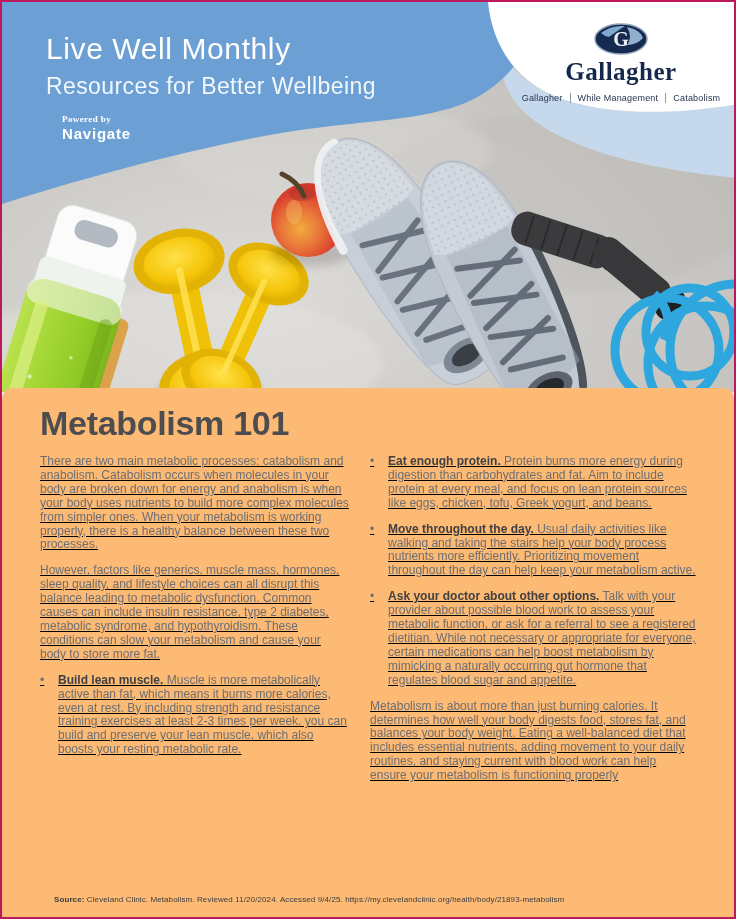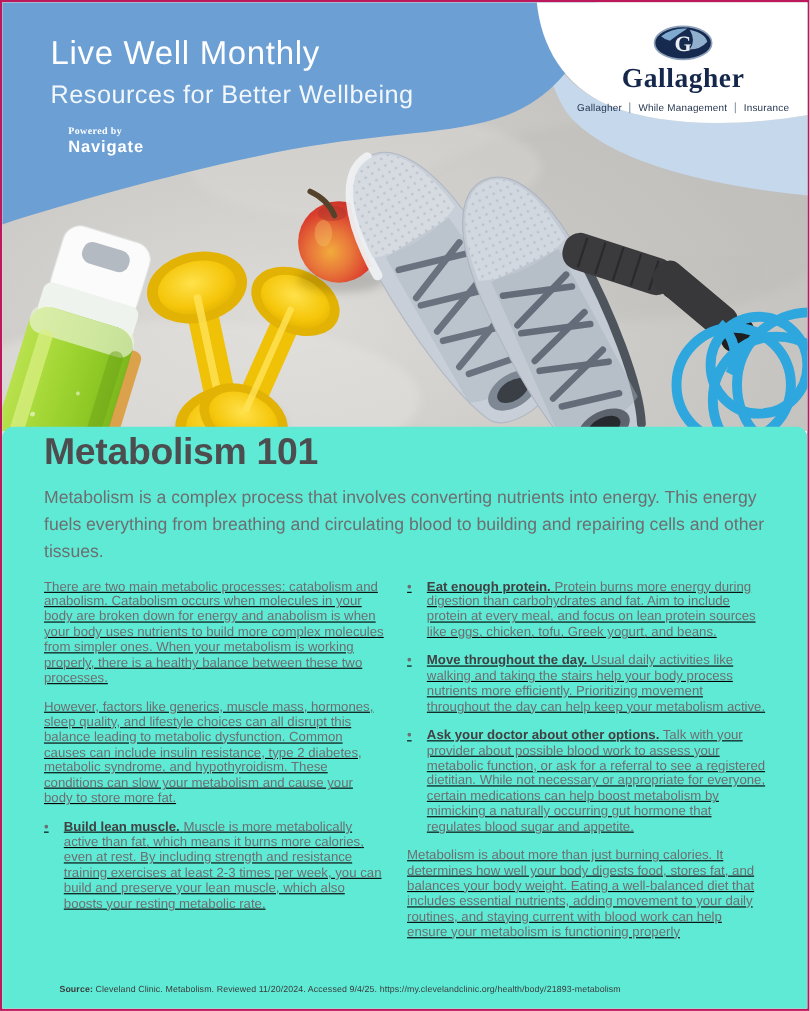--- a/index.html
+++ b/index.html
@@ -19,21 +19,21 @@
   .powered .nav { font-size:15px; font-weight:700; letter-spacing:.8px; margin-top:1px; }
   .brand { position:absolute; top:20px; left:514px; width:210px; text-align:center; color:#15284b; }
   .brand .globe { display:block; margin:0 auto; }
   .brand .name { font-family:"Liberation Serif", serif; font-size:25px; font-weight:700; letter-spacing:.5px; margin-top:2px; }
   .brand .tagline { margin-top:7px; display:flex; justify-content:center; align-items:center; }
   .brand .tag { font-size:9px; color:#25354f; padding:0 7px; letter-spacing:.2px; white-space:nowrap; }
   .brand .tag + .tag { border-left:1px solid #8c99ac; }
   
   .content {
     position:absolute; top:386px; left:0; right:0; bottom:0;
-    background:#5eead4; border-radius:10px 10px 0 0; padding:4px 38px 0 38px; box-sizing:border-box;
+    background:#fdba74; border-radius:10px 10px 0 0; padding:16px 38px 0 38px; box-sizing:border-box;
   }
   h1.article-title { margin:0 0 10px 0; font-size:34px; font-weight:700; color:#4d4d4f; letter-spacing:-.3px; }
   .intro { width:668px; font-size:16px; line-height:24.5px; color:#6d6e71; }
   .columns { display:flex; margin-top:12px;text-decoration:underline; }
   .col { font-size:12px; line-height:13.9px; color:#6d6e71; }
   .col.left  { width:312px; margin-right:20px; }
   .col.right { width:328px; }
   .col p { margin:0 0 12px 0; }
   .bullet { display:flex; margin:0 0 12px 0; }
   .bullet .dot { width:18px; flex:0 0 18px; color:#6d6e71; }
@@ -216,28 +216,27 @@
         <ellipse cx="28" cy="17" rx="26" ry="15" fill="#16294e"></ellipse>
         <path d="M8,11 Q18,3 32,4 Q24,9 16,15 Q11,14 8,11 Z" fill="#7fa9cf"></path>
         <path d="M34,5 Q48,8 50,16 Q44,23 34,23 Q40,15 34,5 Z" fill="#9dbfdc" opacity="0.9"></path>
         <ellipse cx="28" cy="17" rx="26" ry="15" fill="none" stroke="#8fa3bc" stroke-width="1.5"></ellipse>
         <text x="28" y="24" text-anchor="middle" font-family="Liberation Serif, serif" font-weight="700" font-size="20" fill="#e9eef3">G</text>
       </svg>
       <div class="name">Gallagher</div>
       <div class="tagline">
         <span class="tag">Gallagher</span>
         <span class="tag">While Management</span>
-        <span class="tag">Insurance</span>
+        <span class="tag">Catabolism</span>
       </div>
     </div>
   </div>
 
   <div class="content">
     <h1 class="article-title">Metabolism 101</h1>
-    <div class="intro">Metabolism is a complex process that involves converting nutrients into energy. This energy fuels everything from breathing and circulating blood to building and repairing cells and other tissues.</div>
 
     <div class="columns">
       <div class="col left">
         <p>There are two main metabolic processes: catabolism and anabolism. Catabolism occurs when molecules in your body are broken down for energy and anabolism is when your body uses nutrients to build more complex molecules from simpler ones. When your metabolism is working properly, there is a healthy balance between these two processes.</p>
         <p>However, factors like generics, muscle mass, hormones, sleep quality, and lifestyle choices can all disrupt this balance leading to metabolic dysfunction. Common causes can include insulin resistance, type 2 diabetes, metabolic syndrome, and hypothyroidism. These conditions can slow your metabolism and cause your body to store more fat.</p>
         <div class="bullet">
           <span class="dot">•</span>
           <span class="btext"><span class="lead">Build lean muscle.</span> <span>Muscle is more metabolically active than fat, which means it burns more calories, even at rest. By including strength and resistance training exercises at least 2-3 times per week, you can build and preserve your lean muscle, which also boosts your resting metabolic rate.</span></span>
         </div>
       </div>

